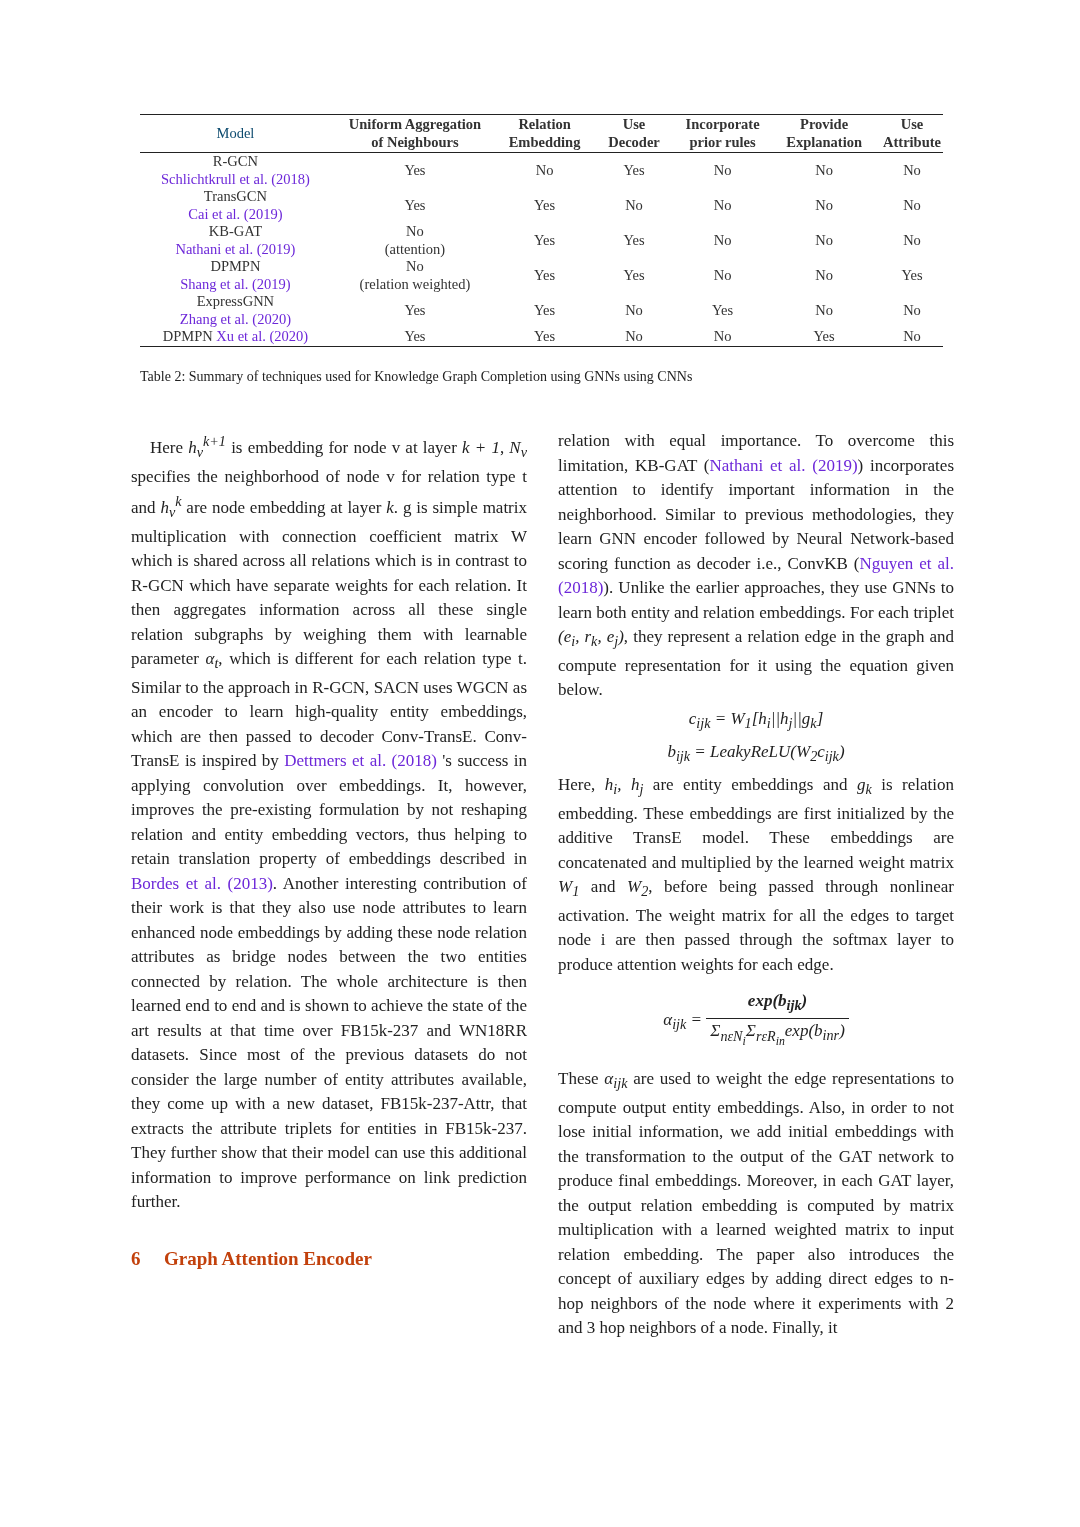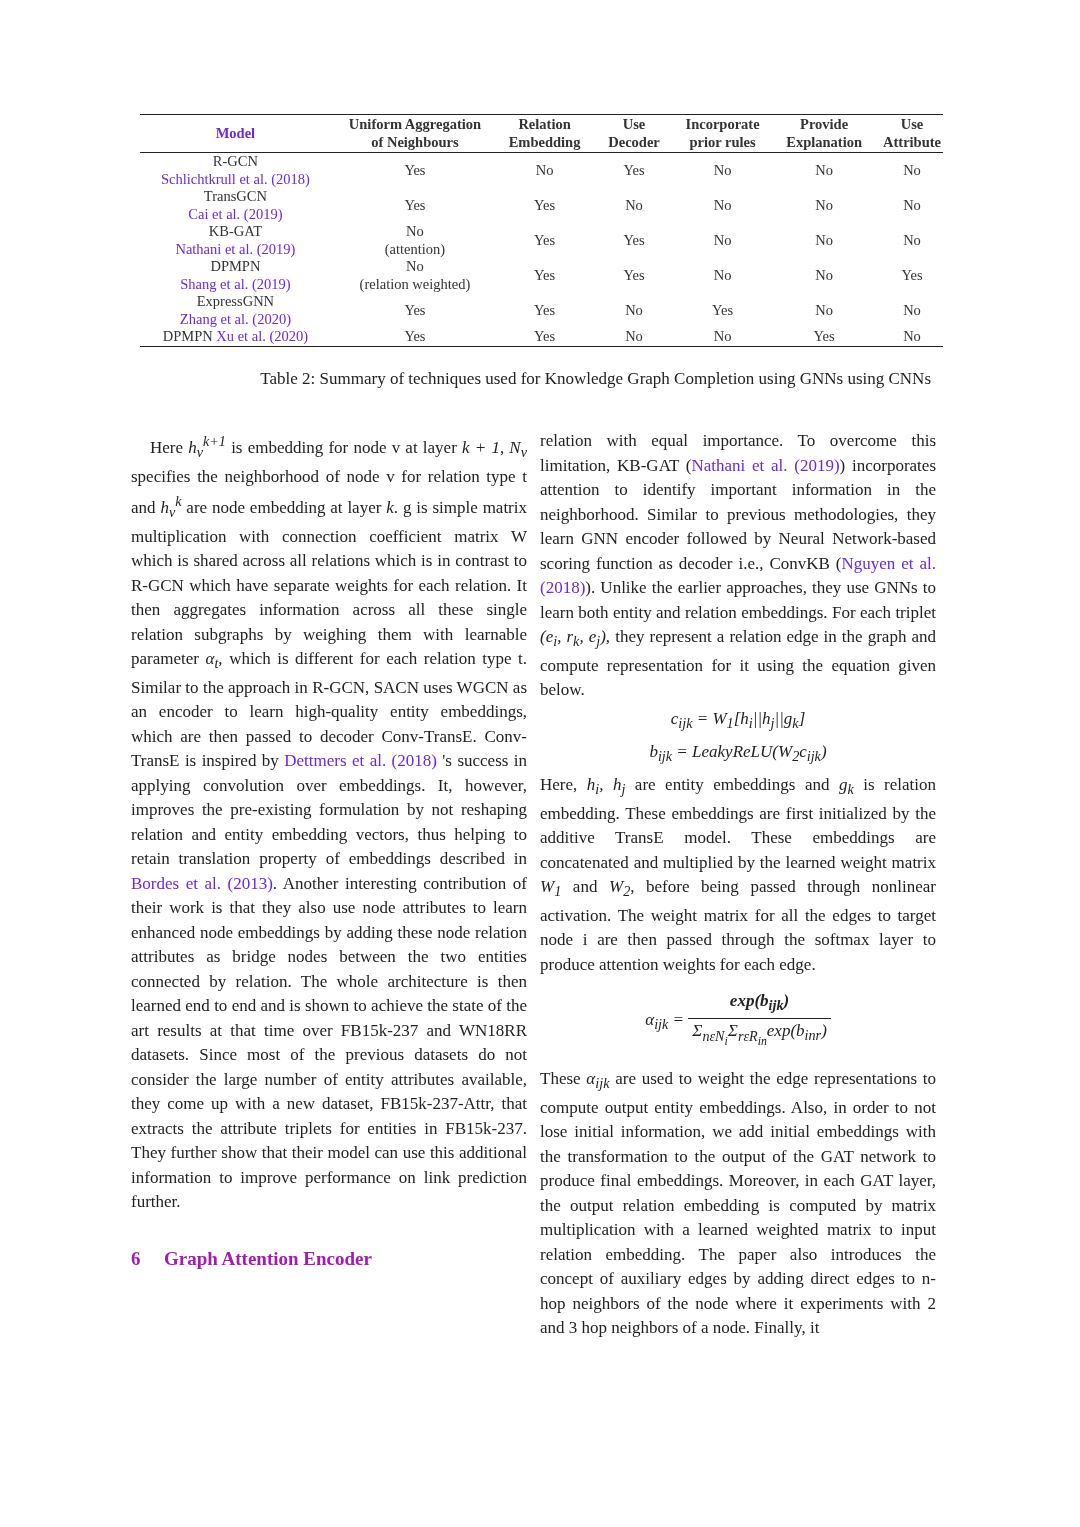--- a/index.html
+++ b/index.html
@@ -1,35 +1,35 @@
 <!DOCTYPE html>
 <html><head>
 <meta charset="utf-8">
 <style>
   html, body { margin:0; padding:0; background:#fff; }
   body { width:1080px; height:1527px; position:relative; font-family:"Liberation Serif", "DejaVu Serif", serif; color:#1a1a1a; overflow:hidden; }
   .cite { color:#6d28d9; }
   table.summary { position:absolute; left:140px; top:114px; width:803px; border-collapse:collapse; font-size:14.5px; line-height:17.5px; text-align:center; }
   table.summary thead th { font-weight:bold; padding:1px 2px; vertical-align:middle; color:#333; }
-  table.summary thead th.model { font-weight:bold; color:#6d28d9; }
+  table.summary thead th.model { font-weight:normal; color:#0c4a6e; }
   table.summary thead tr { border-top:1.3px solid #222; border-bottom:1.3px solid #222; }
   table.summary tbody td { padding:0 2px; vertical-align:middle; color:#333; }
   table.summary tbody tr:last-child { border-bottom:1.3px solid #222; }
-  .caption { position:absolute; left:128px; width:803px; top:369px; text-align:right; font-size:17px; color:#222; }
+  .caption { position:absolute; left:140px; width:803px; top:369px; text-align:left; font-size:14px; color:#222; }
   .col { position:absolute; top:429px; font-size:17px; line-height:24.5px; text-align:justify; color:#222; }
   .col.left { left:131px; width:396px; }
-  .col.right { left:540px; width:396px; }
+  .col.right { left:558px; width:396px; }
   .col p { margin:0; }
   .indent { text-indent:19px; }
   .math { font-style:italic; }
   .eq { text-align:center; margin:4px 0; }
   .frac { display:inline-block; vertical-align:middle; text-align:center; }
   .frac .num { display:block; border-bottom:1px solid #222; padding:0 4px;font-weight:bold; }
   .frac .den { display:block; padding:0 4px; }
-  h2.section { font-size:19px; font-weight:bold; margin:32px 0 20px 0; color:#a21caf; }
+  h2.section { font-size:19px; font-weight:bold; margin:32px 0 20px 0; color:#c2410c; }
   h2.section .num { display:inline-block; width:33px; }
 </style>
 </head>
 <body>
 
 <table class="summary">
   <thead>
     <tr>
       <th class="model" style="width:194px">Model</th>
       <th style="width:170px"><span>Uniform Aggregation</span><br><span>of Neighbours</span></th>

